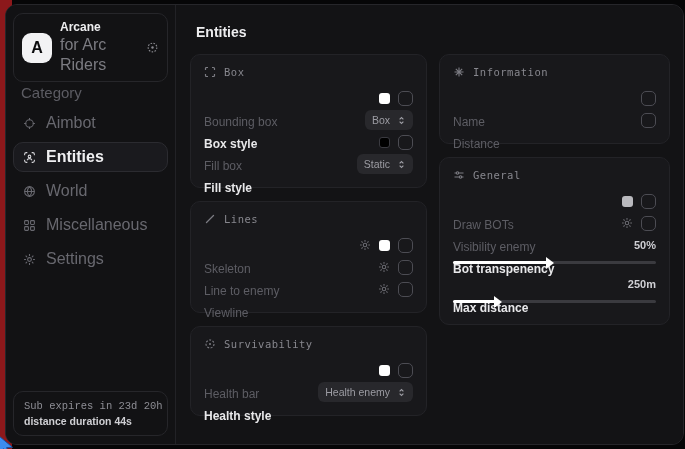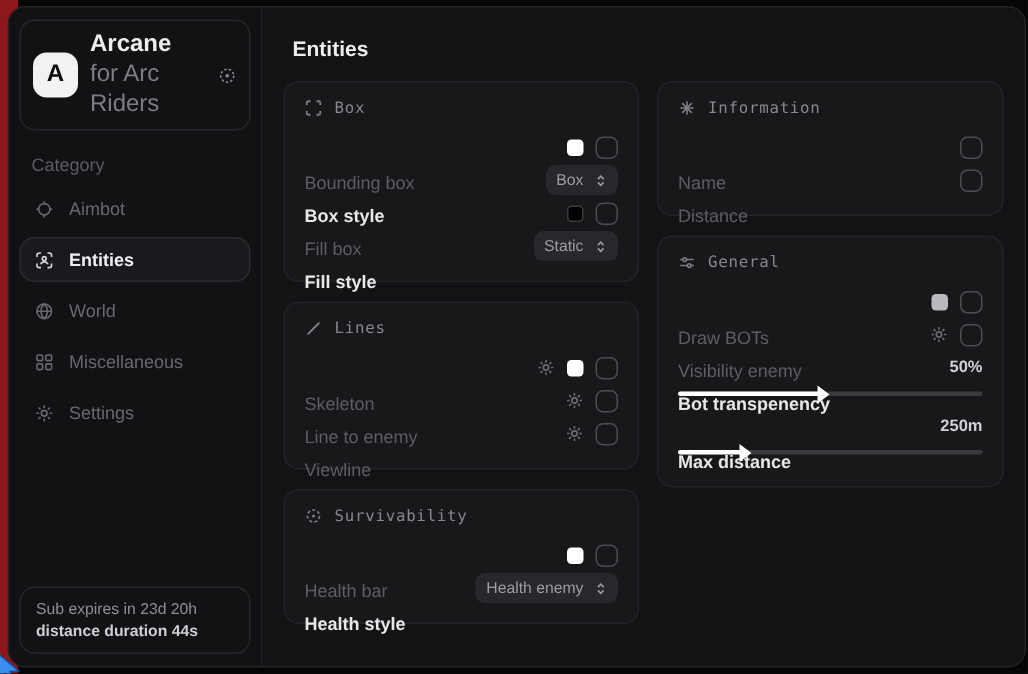--- a/index.html
+++ b/index.html
@@ -13,35 +13,35 @@
     position:absolute; left:5px; top:4px; width:679px; height:441px;
     background:#121214; border:1px solid #26262a; border-radius:12px;
     overflow:hidden; display:flex;
   }
 
   
   .sidebar { width:170px; border-right:1px solid #222226; display:flex; flex-direction:column; padding:8px 7px; background:#121214; }
   .brand { border:1px solid #26262a; border-radius:10px; padding:6px 8px; display:flex; align-items:center; gap:8px; }
   .logo { width:30px; height:30px; background:#f2f2f4; border-radius:9px; color:#0c0c0e; font-weight:bold; font-size:16px; display:flex; align-items:center; justify-content:center; }
   .brand-txt { flex:1; line-height:1.25; }
-  .brand-title { font-size:16px; font-weight:bold; color:#ededef; }
+  .brand-title { font-size:12px; font-weight:bold; color:#ededef; }
   .brand-sub { font-size:16px; color:#7c7c82; }
   .brand-action { color:#8a8a90; display:flex; cursor:pointer; }
 
-  .cat-label { margin:16px 8px 7px; font-size:12px; color:#5c5c63; }
+  .cat-label { margin:2px 8px 7px; font-size:15px; color:#5c5c63; }
 
   .nav { display:flex; flex-direction:column; gap:4px; }
   .nav-item { height:30px; display:flex; align-items:center; gap:10px; padding:0 9px; border-radius:10px; border:1px solid transparent; color:#68686f; font-size:12px; cursor:pointer; }
-  .nav-item .ni-label { font-size:12px;text-align:center; }
+  .nav-item .ni-label { font-size:16px;text-align:center; }
   .nav-item.active { background:#1a1a1e; border-color:#2b2b30; color:#d4d4d8; }
   .nav-item.active .ni-label { color:#efeff1; font-weight:600; }
 
   .side-spacer { flex:1; }
   .sub-card { border:1px solid #26262a; border-radius:10px; padding:8px 10px; }
-  .sub-line1 { font-family:Liberation Sans, sans-serif; font-size:10.5px; color:#8e8e95; white-space:nowrap; }
+  .sub-line1 { font-family:Liberation Mono, monospace; font-size:10.5px; color:#8e8e95; white-space:nowrap; }
   .sub-line2 { margin-top:3px; font-size:10.5px; font-weight:700; color:#cfcfd3; }
 
   
   .main { flex:1; padding:15px 14px; background:#131315; }
   .page-title { font-size:14px; font-weight:700; color:#ededef; margin:4px 0 14px 6px; }
 
   .cols { display:flex; gap:12px; align-items:flex-start; }
   .col { display:flex; flex-direction:column; gap:13px; }
   .col-left { width:237px; }
   .col-right { width:231px;justify-content:center; }

